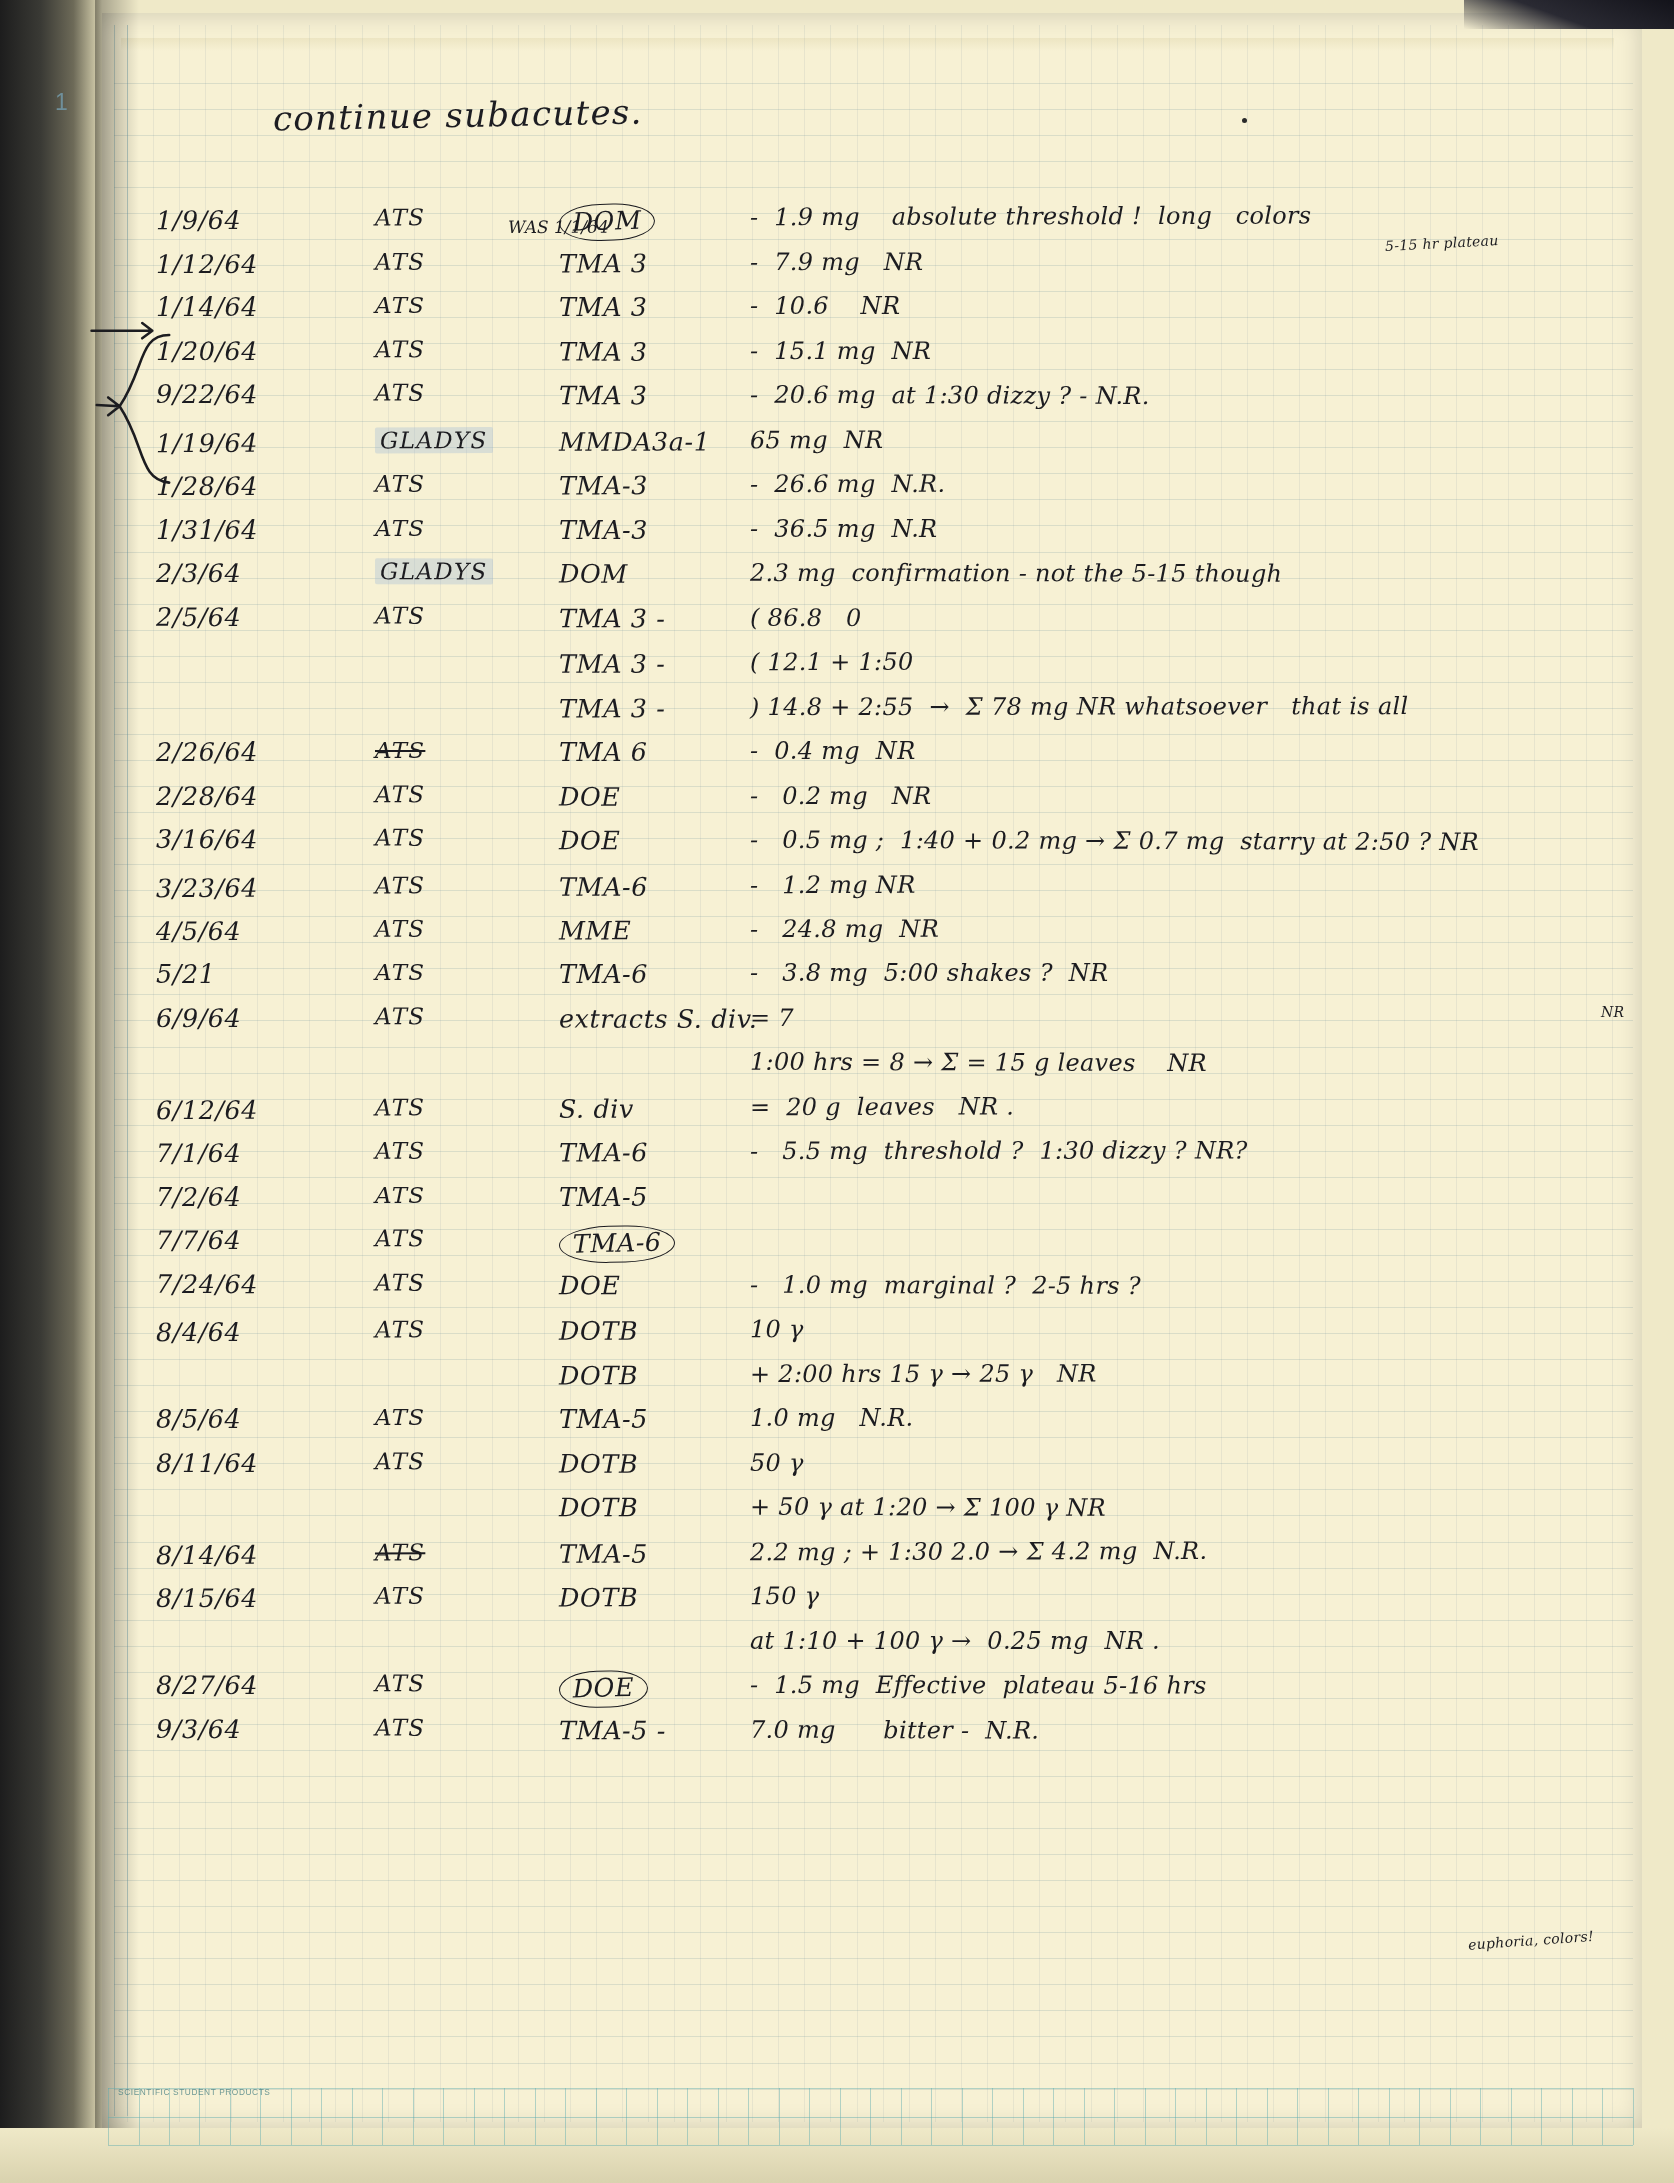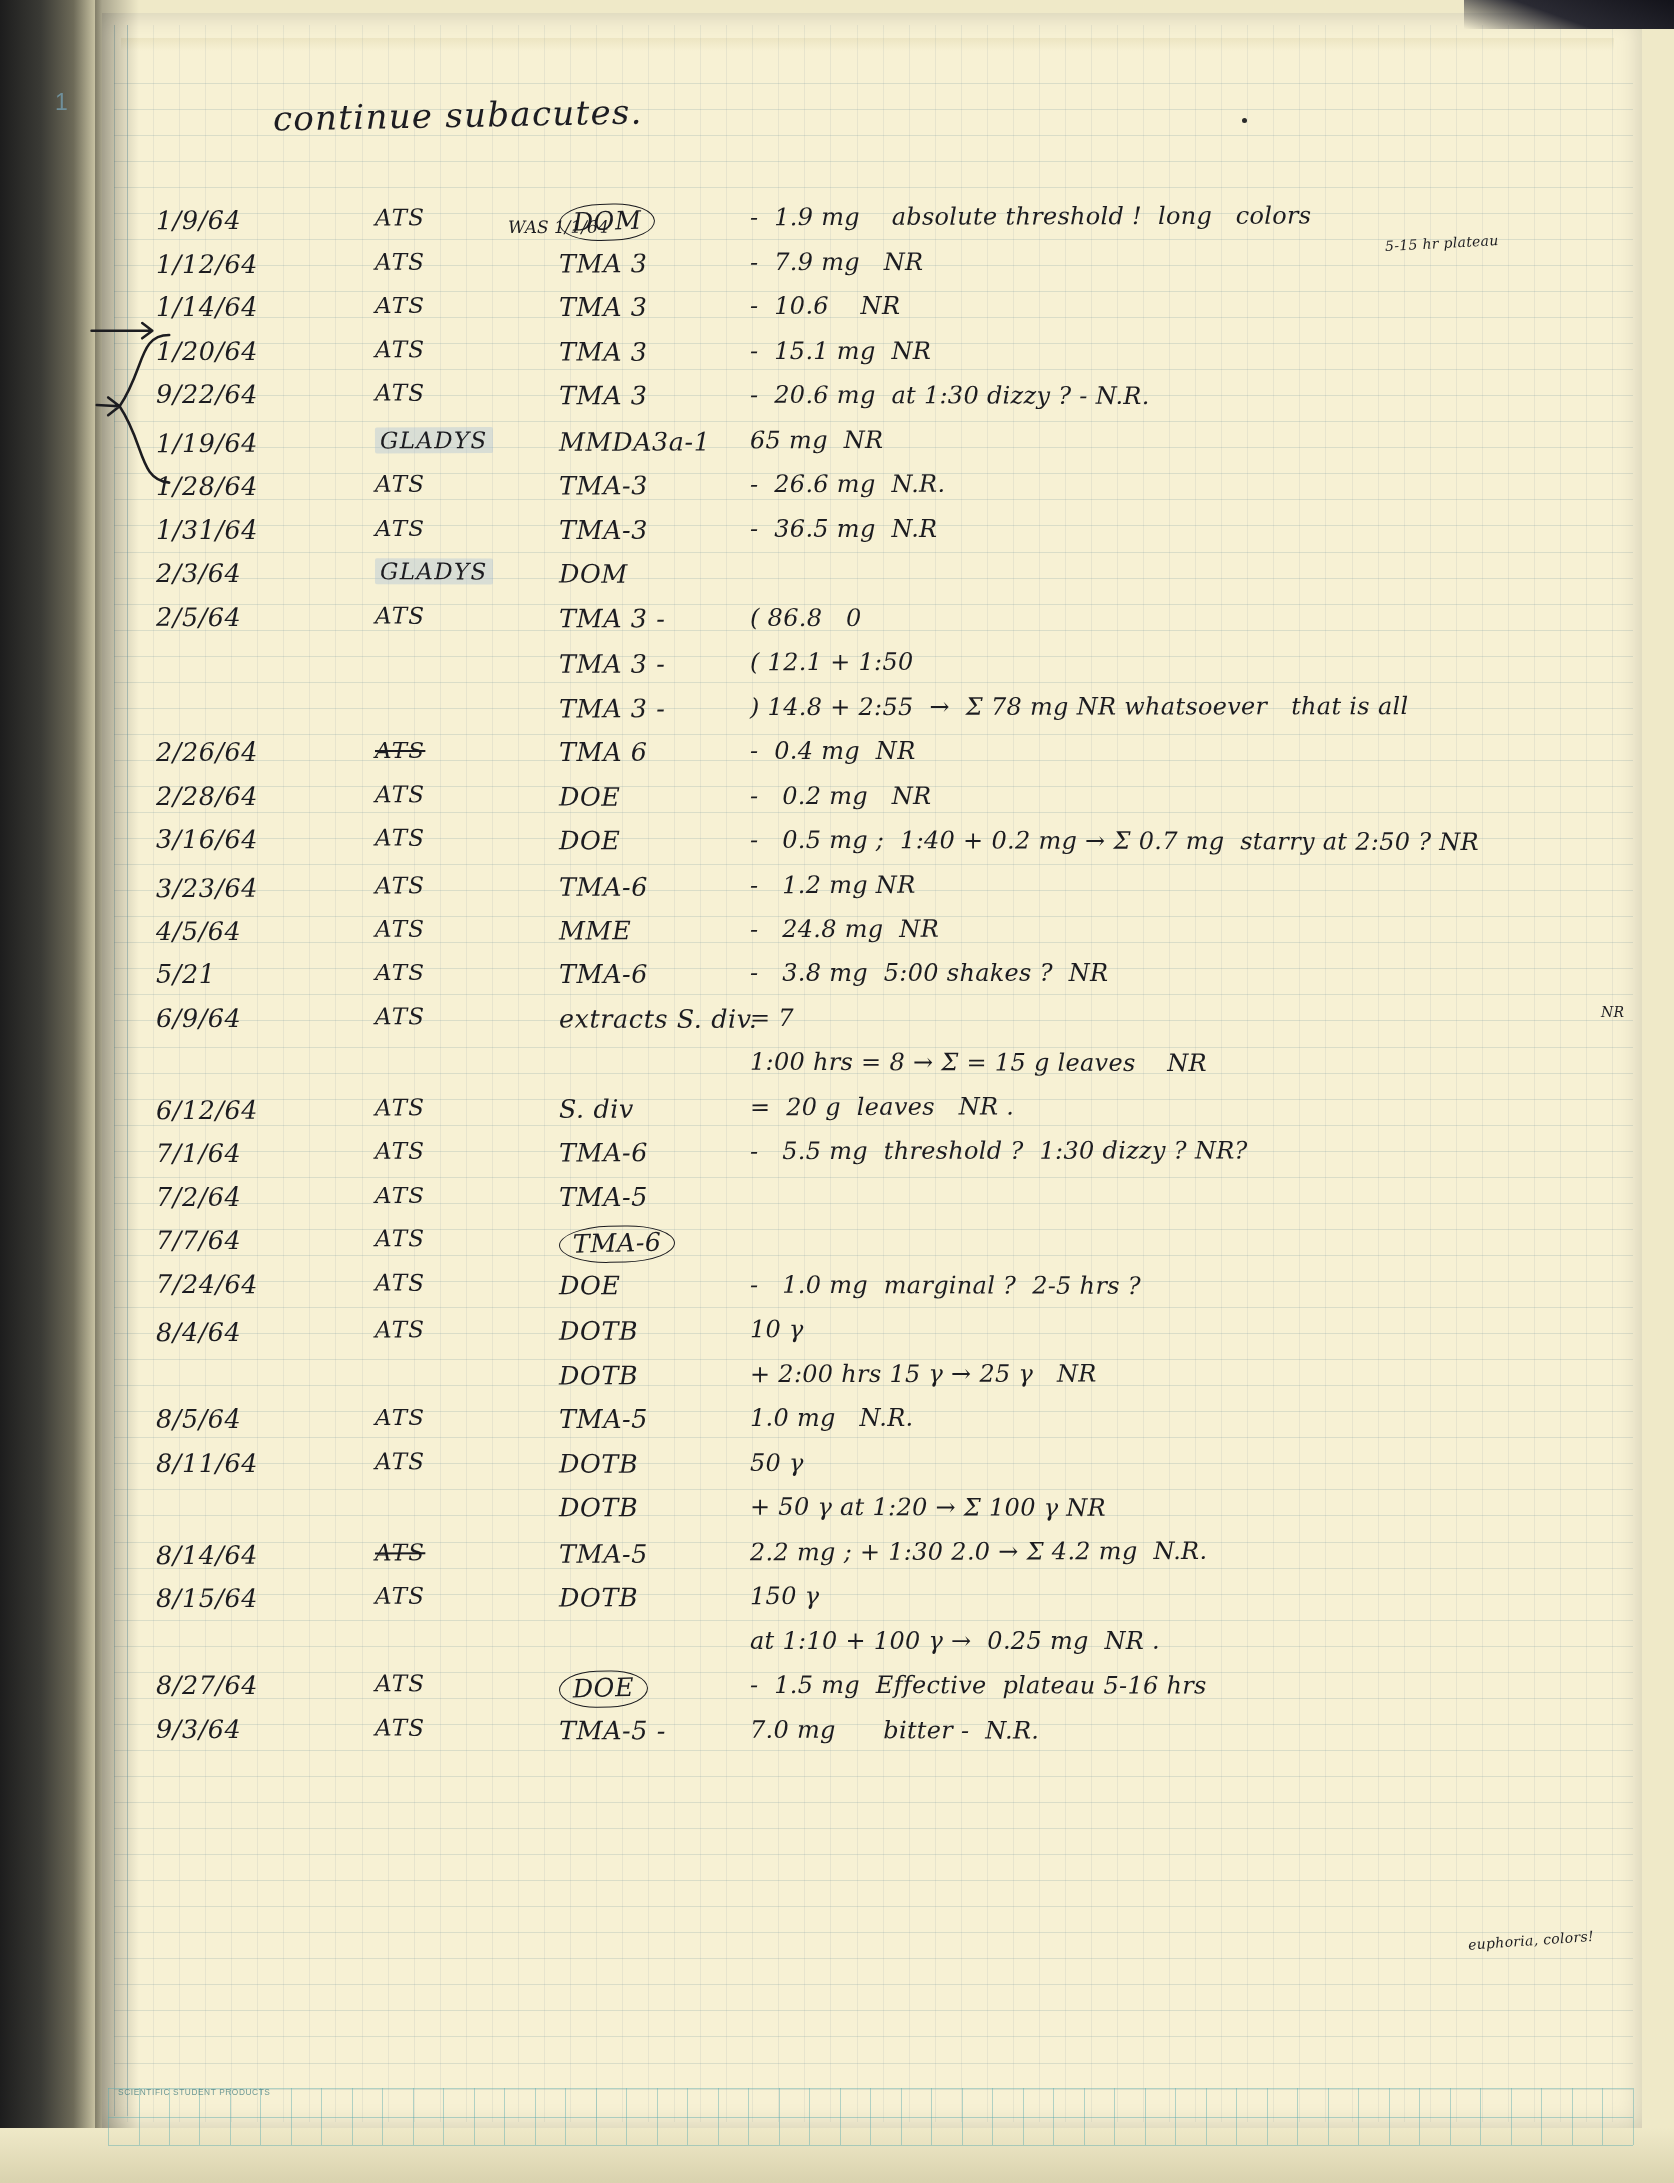--- a/index.html
+++ b/index.html
@@ -489,20 +489,21 @@
       <div class="row" style="top: 515px; transform: rotate(0deg);">
         <span class="cell c-date">1/31/64</span>
         <span class="cell c-who">ATS</span>
         <span class="cell c-drug">TMA-3</span>
         <span class="cell c-notes">-  36.5 mg  N.R</span>
       </div>
       <div class="row" style="top: 559px; transform: rotate(0.09deg);">
         <span class="cell c-date">2/3/64</span>
         <span class="cell c-who"><span class="hl">GLADYS</span></span>
         <span class="cell c-drug">DOM</span>
+        <span class="cell c-notes">2.3 mg  confirmation - not the 5-15 though</span>
       </div>
       <div class="row" style="top: 604px; transform: rotate(0.18deg);">
         <span class="cell c-date">2/5/64</span>
         <span class="cell c-who">ATS</span>
         <span class="cell c-drug">TMA 3 -</span>
         <span class="cell c-notes">( 86.8   0</span>
       </div>
       <div class="row" style="top: 648px; transform: rotate(-0.18deg);">
         <span class="cell c-drug">TMA 3 -</span>
         <span class="cell c-notes">( 12.1 + 1:50</span>

